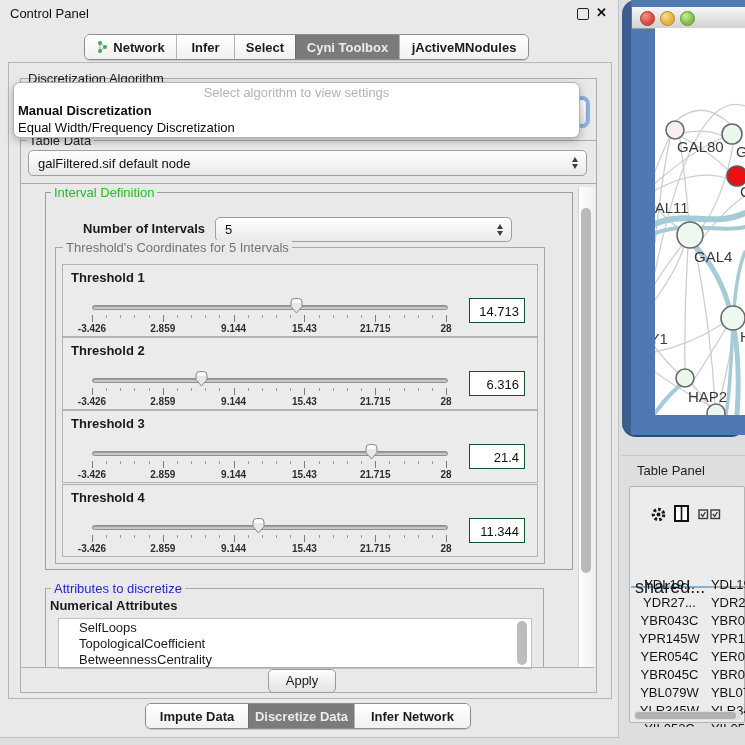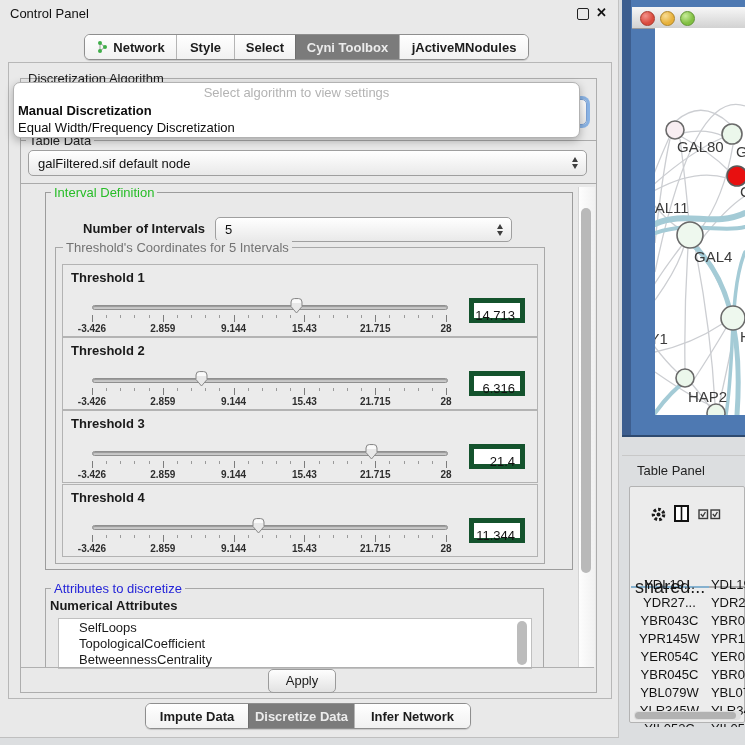--- a/index.html
+++ b/index.html
@@ -49,34 +49,34 @@
   #num-label{left:83px;top:221px;font-size:13px;font-weight:bold;}
   #num-combo{left:215px;top:217px;width:295px;height:23px;}
   #thr-group{left:55px;top:247px;width:488px;height:315px;border:1px solid #a8a8a8;}
   #thr-legend{left:63px;top:240px;color:#737373;}
   .thr{position:absolute;left:62px;width:474px;height:71px;border:1px solid #b3b3b3;background:#ebebeb;}
   .thr .tlabel{position:absolute;left:8px;top:5px;font-size:13px;font-weight:bold;}
   .thr .track{position:absolute;left:29px;top:40px;width:354px;height:3px;background:#c9c9c9;border:1px solid #8f8f8f;border-radius:3px;
               box-shadow:inset 0 1px 1px rgba(0,0,0,.25);}
   .thr .tick{position:absolute;width:1px;background:#7c7c7c;top:50px;}
   .thr .ticklab{position:absolute;top:58px;width:50px;text-align:center;font-size:10px;font-weight:bold;color:#2e2e2e;}
-  .thr .vbox{position:absolute;left:406px;top:33px;width:56px;height:25px;background:#fff;border:5px solid #14532d;
+  .thr .vbox{position:absolute;left:406px;top:33px;width:56px;height:25px;background:#fff;border:1px solid #14532d;
              font-size:13px;text-align:right;line-height:25px;padding-right:5px;box-sizing:border-box;color:#111;}
   .handle{position:absolute;top:32px;width:15px;height:17px;}
   #attr-group{left:45px;top:588px;width:497px;height:79px;border:1px solid #a8a8a8;border-bottom:none;}
   #attr-legend{left:51px;top:581px;color:#2424d8;}
   #attr-heading{left:50px;top:598px;font-size:13px;font-weight:bold;}
   #attr-list{left:58px;top:618px;width:472px;height:49px;background:#fff;border:1px solid #c0c0c0;overflow:hidden;}
   #attr-list div{font-size:13px;padding:1px 0 0 20px;height:15px;white-space:nowrap;}
   #attr-thumb{left:517px;top:621px;width:10px;height:44px;background:#bcbcbc;border-radius:5px;}
   #vp-bottom{left:21px;top:667px;width:573px;height:1px;background:#b0b0b0;}
   #apply-btn{left:268px;top:669px;width:66px;height:22px;background:linear-gradient(#fefefe,#e2e2e2);
              border:1px solid #9b9b9b;border-radius:5px;font-size:13px;text-align:center;line-height:21px;}
   
-  #nw{left:622px;top:0;width:123px;height:437px;background:#3d5e8f;border-bottom:2px solid #2e4a70;box-sizing:border-box;}
+  #nw{left:622px;top:0;width:123px;height:437px;background:#3d5e8f;border-bottom:2px solid #2e4a70;box-sizing:border-box;border-radius:14px;}
   #nw-frame{left:9px;top:0;width:114px;height:435px;background:#4e79b2;}
   #nw-titlebar{left:10px;top:7px;width:113px;height:21px;background:linear-gradient(#f7f7f7,#d2d2d2);border-bottom:1px solid #9a9a9a;}
   .light{position:absolute;top:3.5px;width:13px;height:13px;border-radius:50%;}
   #lt-close{left:8px;background:radial-gradient(circle at 35% 30%,#f3938b,#da4b3e 60%);border:1px solid #a8372c;}
   #lt-min{left:28px;background:radial-gradient(circle at 35% 30%,#f7dc94,#e7b13b 60%);border:1px solid #ad8426;}
   #lt-zoom{left:48px;background:radial-gradient(circle at 35% 30%,#c8ec9a,#82c043 60%);border:1px solid #5f9431;}
   #net-canvas{left:33px;top:28px;width:90px;height:387px;background:#fff;}
   
   #tp-divider{left:622px;top:455px;width:123px;height:1px;background:#c8c8c8;}
   #tp-title{left:637px;top:463px;font-size:13px;color:#222;}
@@ -111,21 +111,21 @@
             <line x1="4" y1="3" x2="9" y2="7" stroke="#9a9a9a"></line>
             <line x1="4" y1="11" x2="9" y2="7" stroke="#9a9a9a"></line>
             <line x1="4" y1="3" x2="4" y2="11" stroke="#9a9a9a"></line>
             <circle cx="4" cy="3" r="2" fill="#3fae49"></circle>
             <circle cx="4" cy="11" r="2" fill="#3fae49"></circle>
             <circle cx="9" cy="7" r="2" fill="#3fae49"></circle>
           </svg>
           <span>Network</span>
         </div>
         <div class="tab" style="width: 57px;">
-          <span>Style</span>
+          <span>Infer</span>
         </div>
         <div class="tab" style="width: 60px;">
           <span>Select</span>
         </div>
         <div class="tab sel" style="width: 103px;">
           <span>Cyni Toolbox</span>
         </div>
         <div class="tab" style="width: 128px;">
           <span>jActiveMNodules</span>
         </div>

